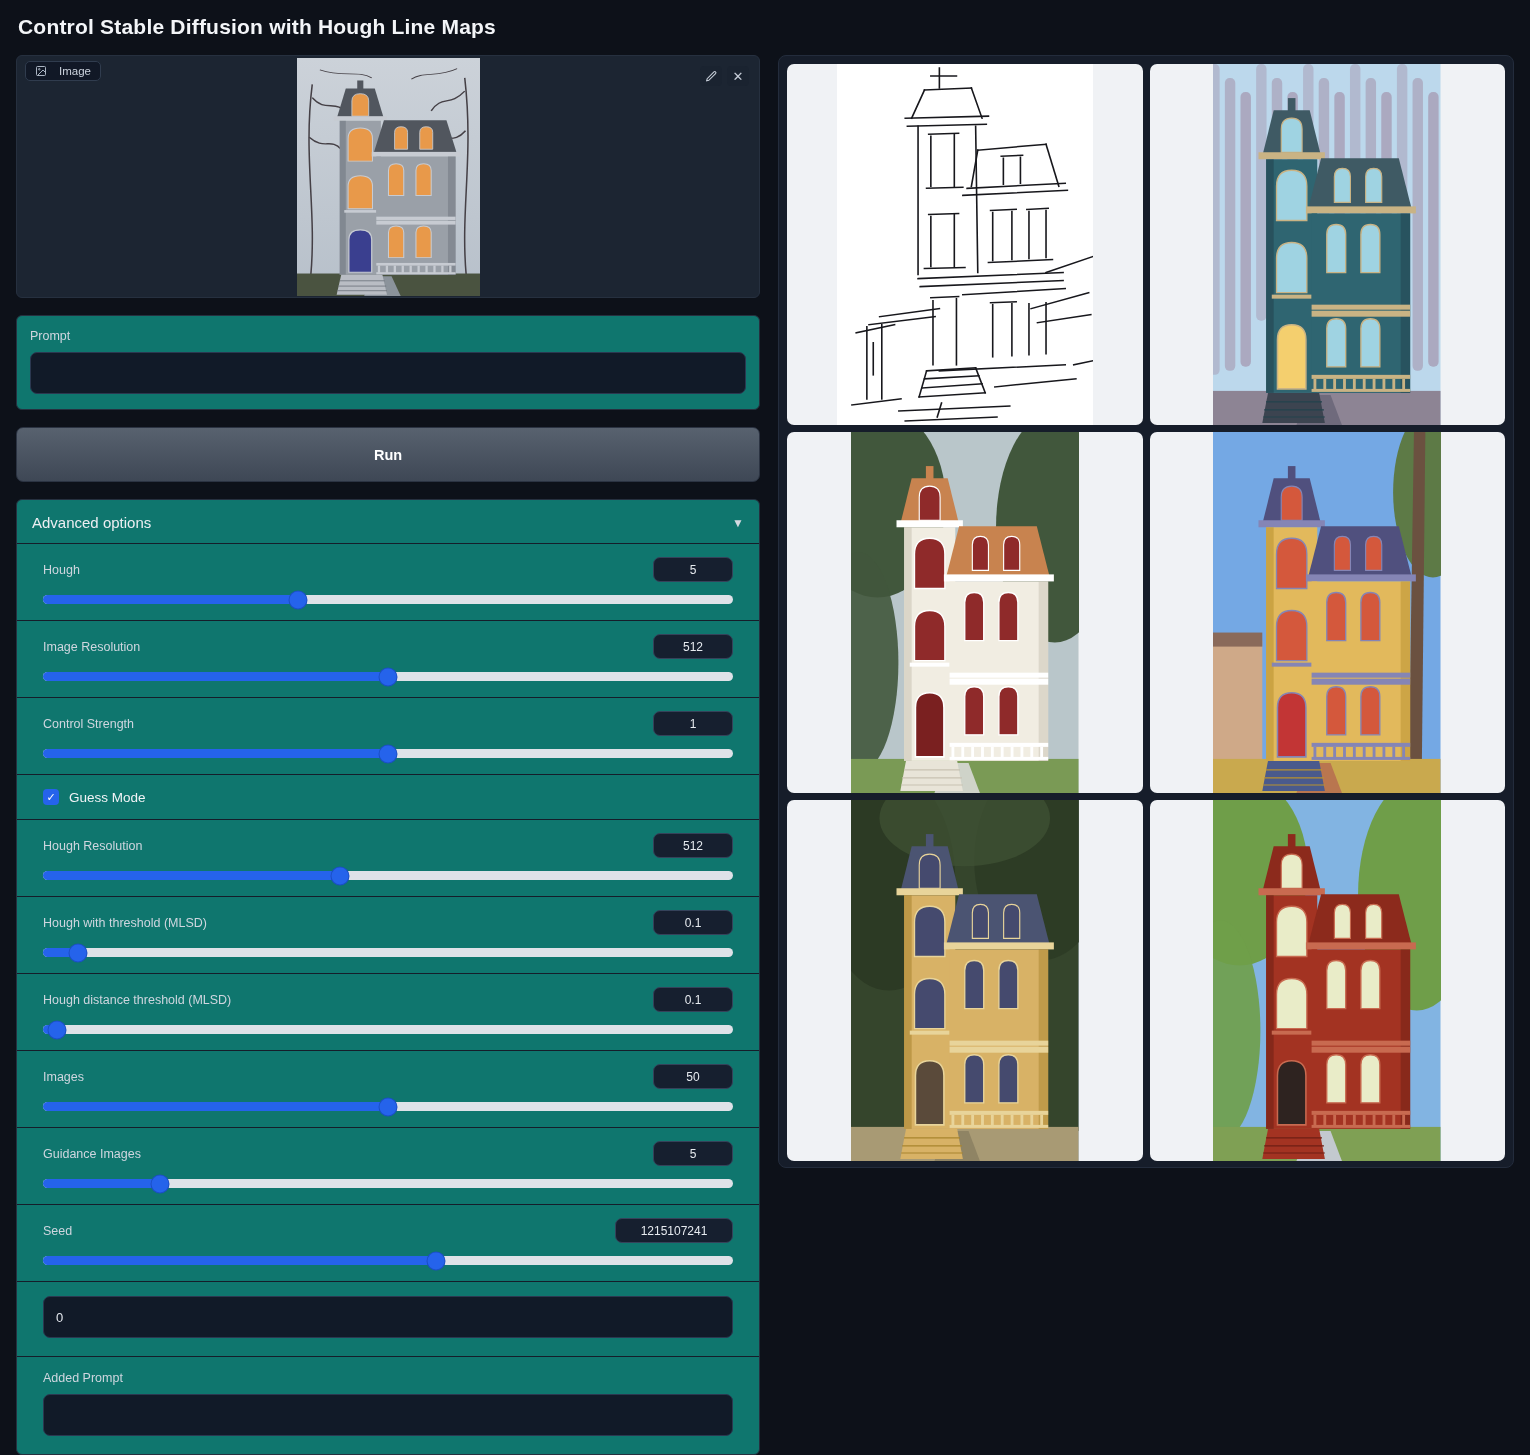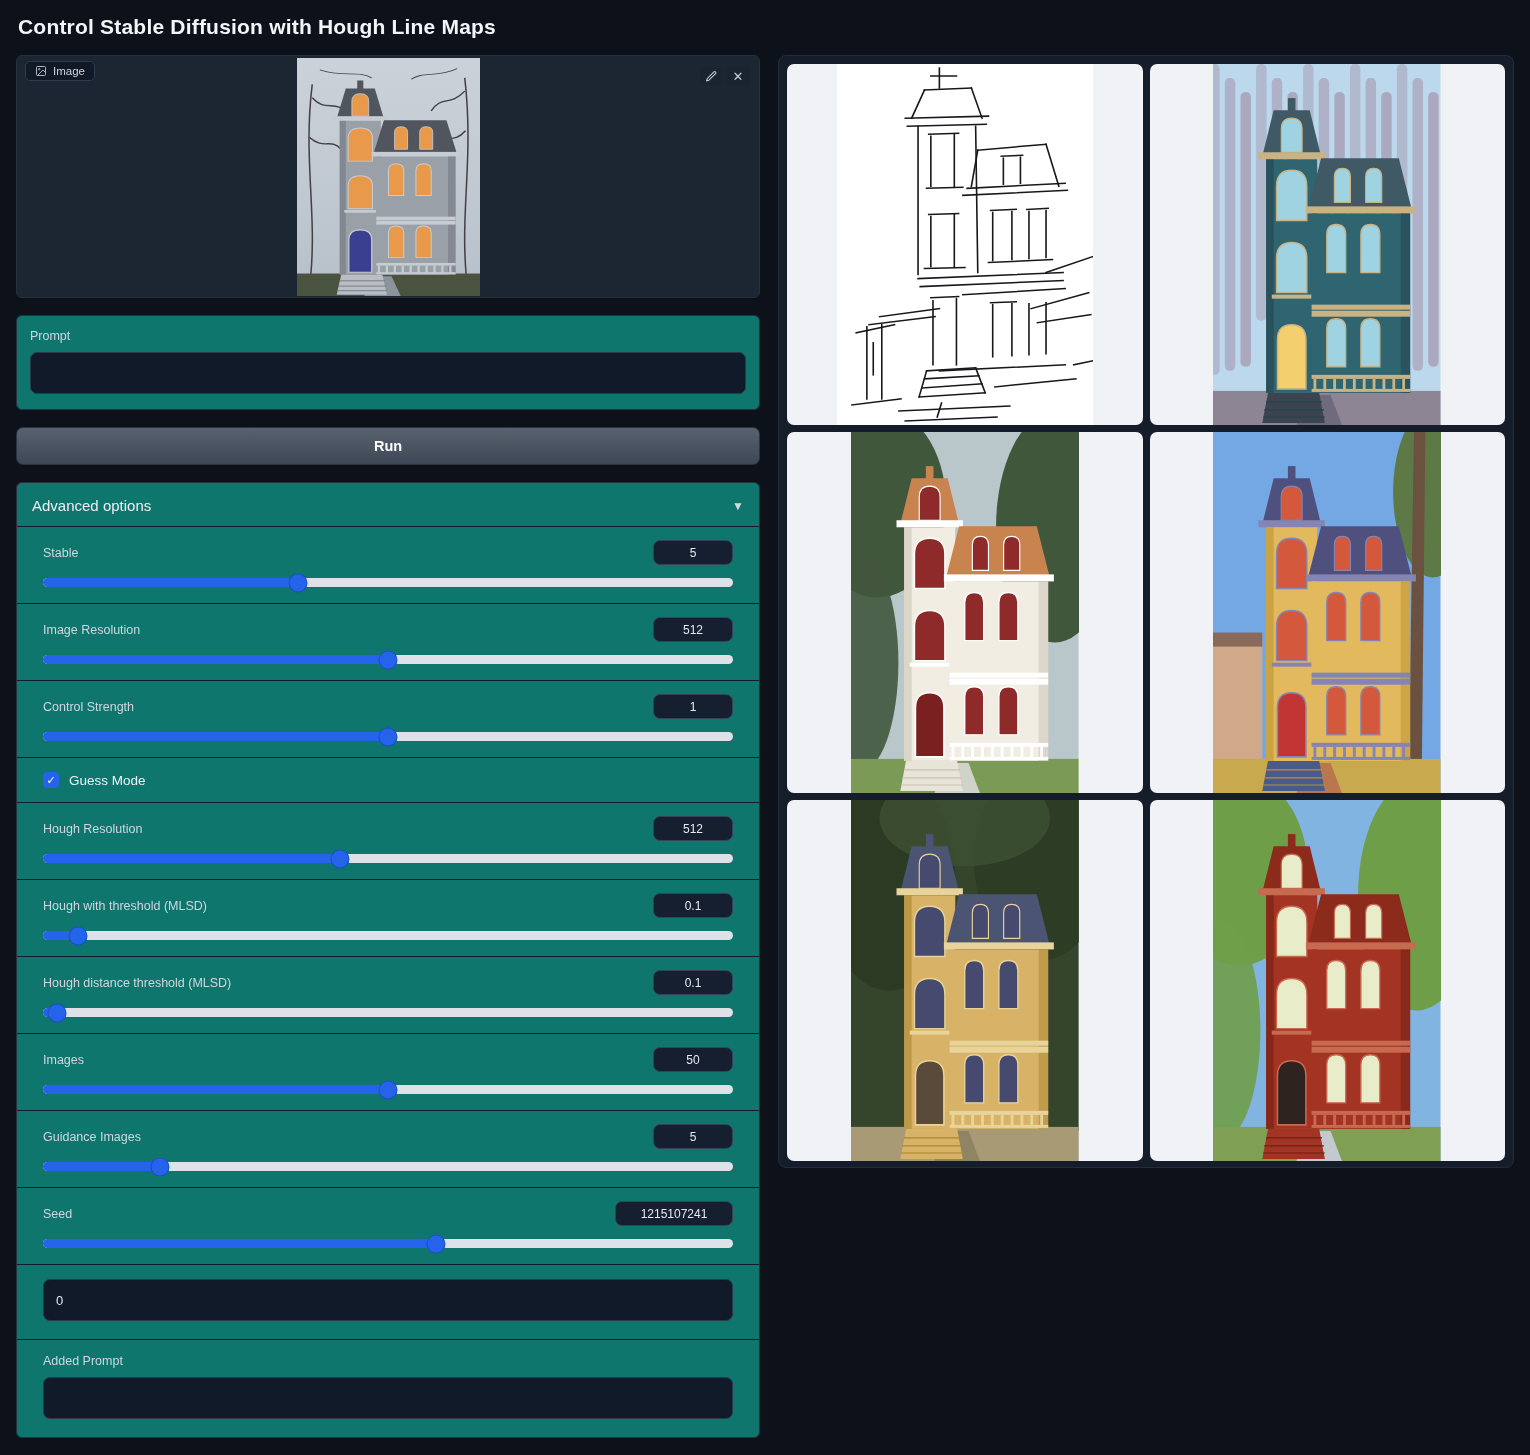--- a/index.html
+++ b/index.html
@@ -15,21 +15,21 @@
   .left-col { width:744px; flex:none; display:flex; flex-direction:column; gap:17px; }
 
   
   .image-panel {
     position:relative; height:243px;
     background:#1c2532; border:1px solid #26303f; border-radius:6px;
     display:flex; align-items:center; justify-content:center; overflow:hidden;
   }
   .img-badge {
     position:absolute; top:5px; left:8px; z-index:3;
-    display:flex; align-items:center; gap:6px;
+    display:flex; align-items:center; gap:12px;
     background:#111826; border:1px solid #303c4e; border-radius:5px;
     padding:3px 9px; font-size:11.5px; color:#ccd3dd;
   }
   .img-actions { position:absolute; top:10px; right:10px; z-index:3; display:flex; gap:5px; }
   .icon-btn {
     width:22px; height:20px; display:flex; align-items:center; justify-content:center;
     background:#1a2330; border:none; border-radius:4px; color:#c6cdd8; cursor:pointer; font-size:13px;
   }
   .photo-wrap { height:238px; display:flex; align-items:center; }
 
@@ -37,21 +37,21 @@
   .panel { background:#0f766e; border:1px solid #26303f; border-radius:6px; }
   .prompt-panel { padding:13px 13px 15px; }
   .fld-label { display:block; font-size:12.5px; color:#cfd6df; margin-bottom:9px; }
   .textin {
     width:100%; height:42px; background:#111a28; border:1px solid #2b3850; border-radius:7px;
     color:#e2e6ec; font-size:13px; padding:0 12px; font-family:"Liberation Sans",sans-serif; outline:none;
   }
 
   
   .run-btn {
-    width:100%; height:38px; border-radius:7px; cursor:pointer;
+    width:100%; height:55px; border-radius:7px; cursor:pointer;
     background:linear-gradient(180deg,#58626f,#3e4755);
     border:1px solid #2b3342; color:#ffffff; font-size:14.5px; font-weight:700;
     font-family:"Liberation Sans",sans-serif;
   }
 
   
   .advanced { padding-top:12px; overflow:hidden; }
   .acc-header { display:flex; justify-content:space-between; align-items:center; padding:2px 15px 12px; cursor:pointer; }
   .acc-title { font-size:15px; color:#eceef2; }
   .acc-arrow { font-size:12px; color:#d4d9e0; }
@@ -192,21 +192,21 @@
       <button class="run-btn">Run</button>
 
       <div class="panel advanced">
         <div class="acc-header">
           <span class="acc-title">Advanced options</span>
           <span class="acc-arrow">▼</span>
         </div>
         <div id="controls">
             <div class="ctl-row">
               <div class="ctl-head">
-         <span class="ctl-label">Stable</span>
+         <span class="ctl-label">Hough</span>
          <input class="ctl-value" value="5" style="">
        </div>
        <div class="track">
          <div class="fill" style="width:37%"></div>
          <div class="thumb" style="left:37%"></div>
        </div>
             </div>
             <div class="ctl-row">
               <div class="ctl-head">
          <span class="ctl-label">Image Resolution</span>

